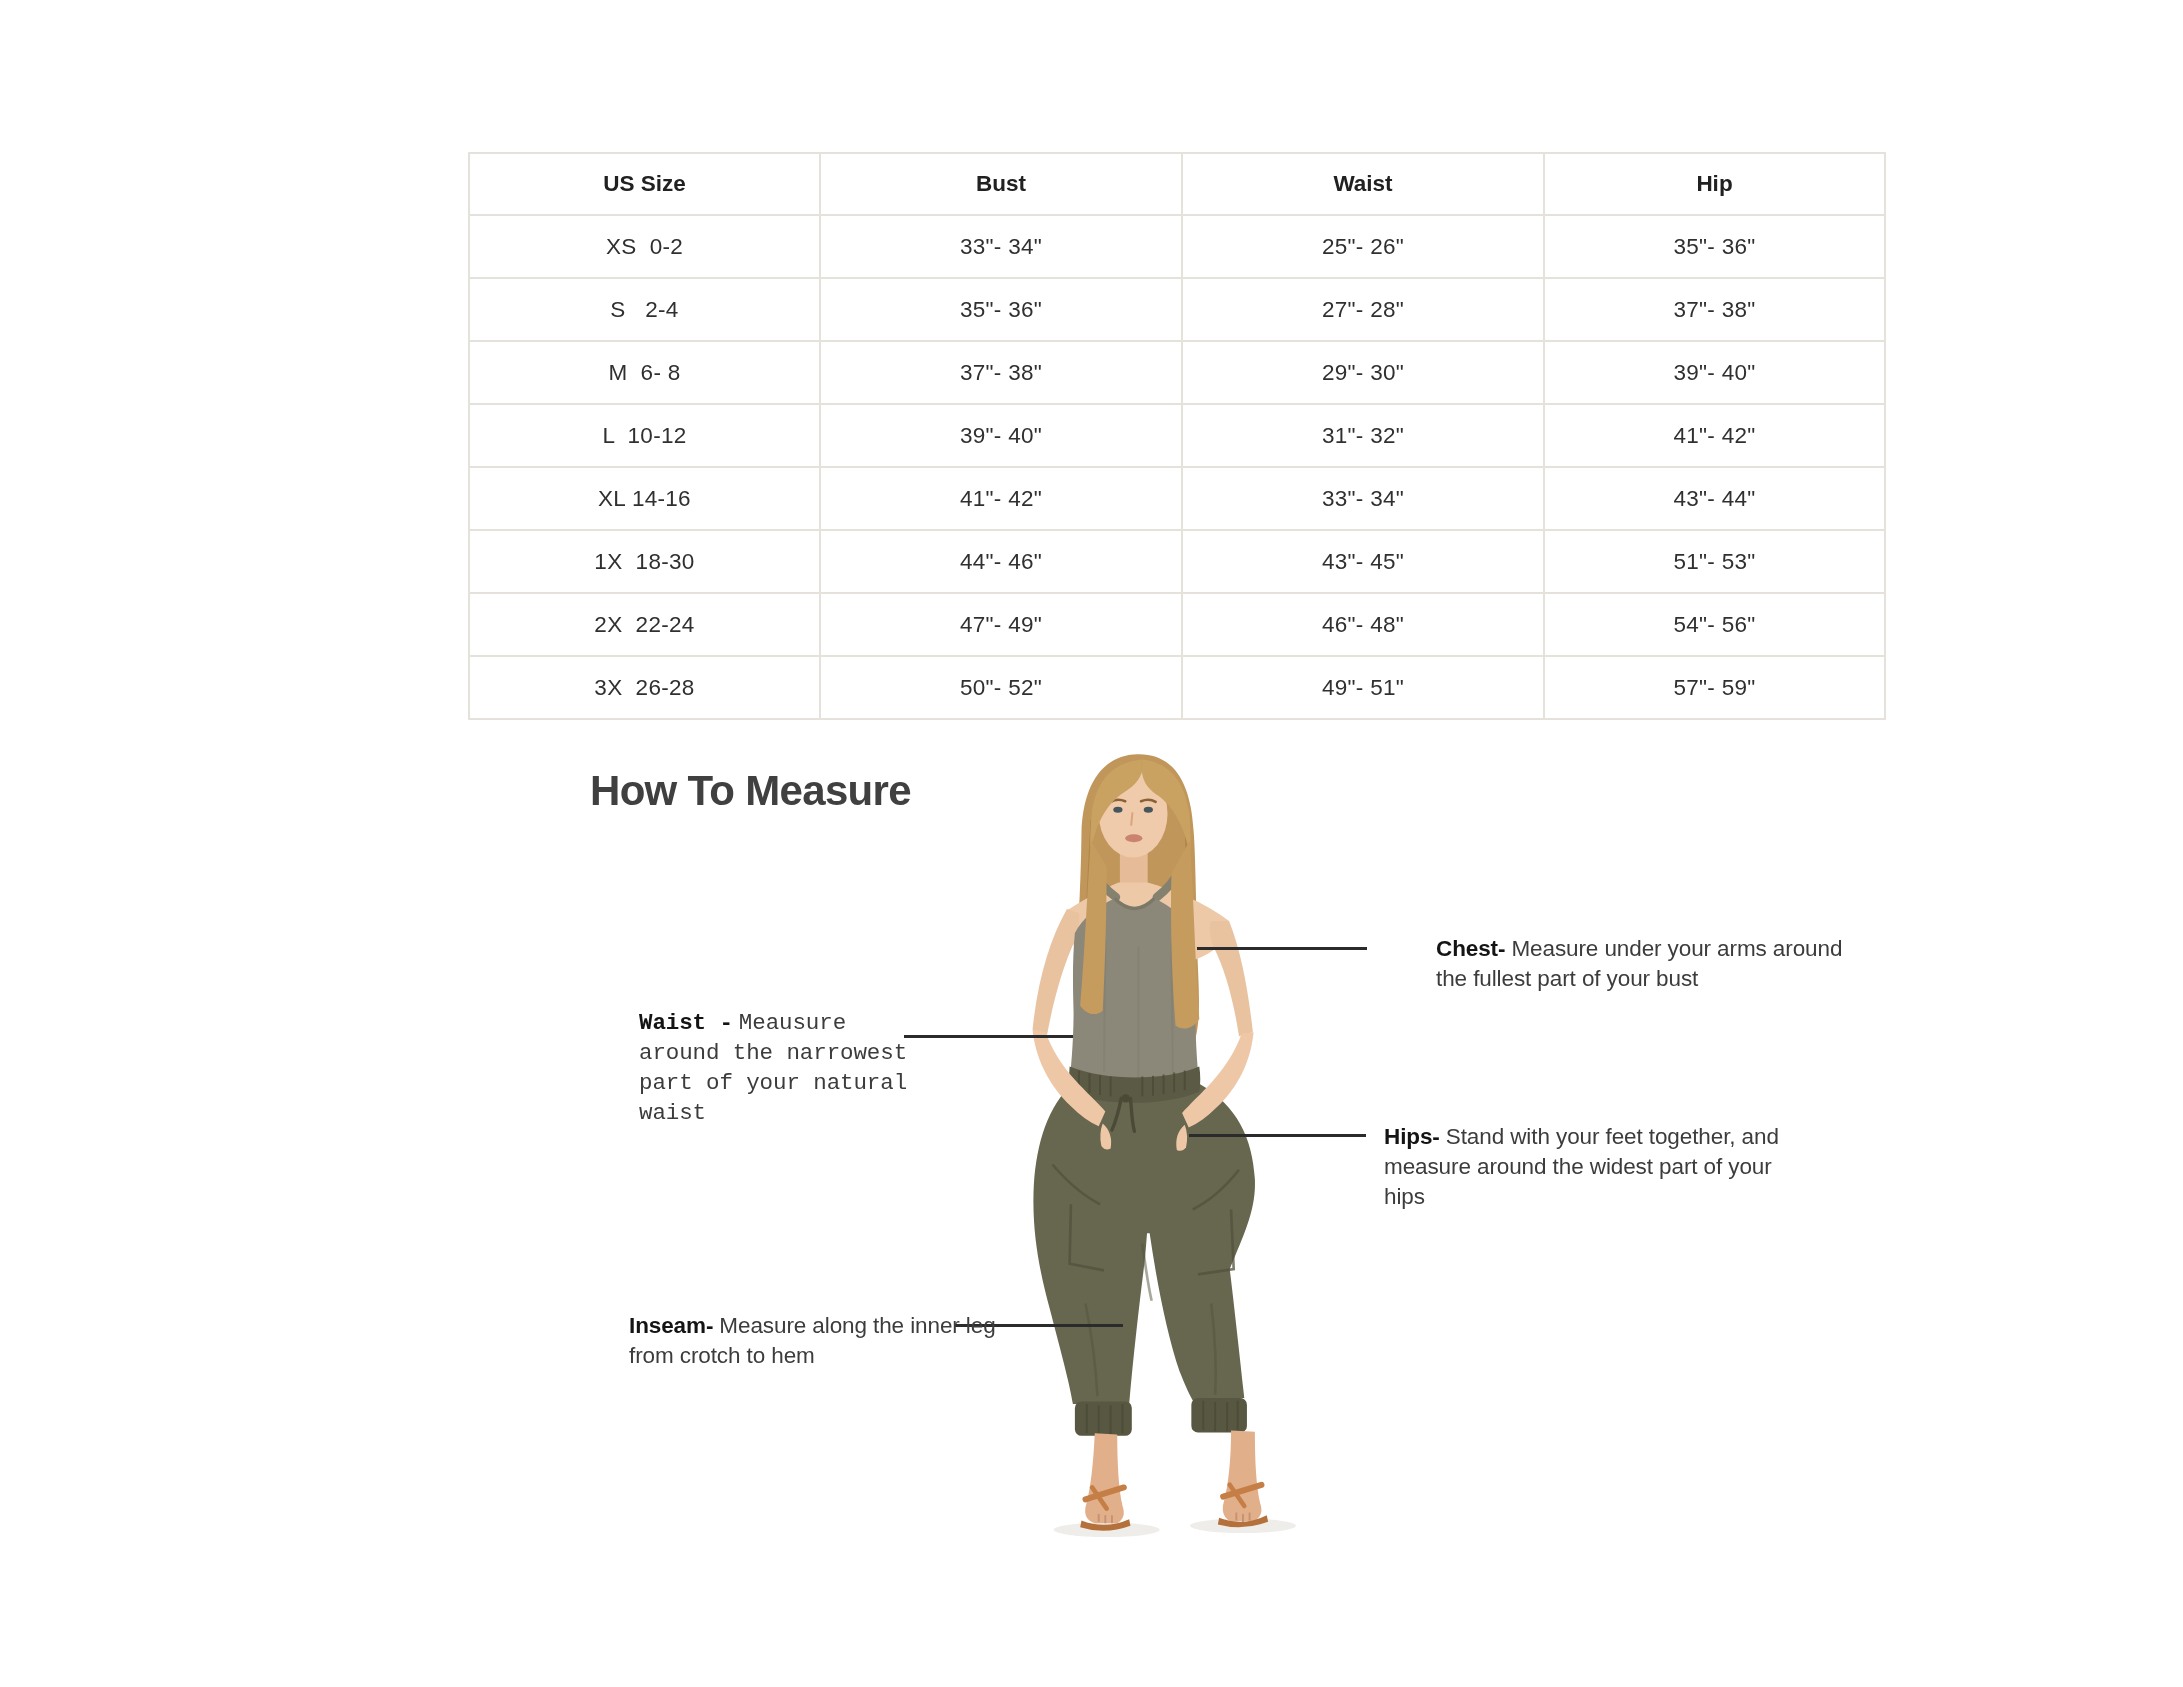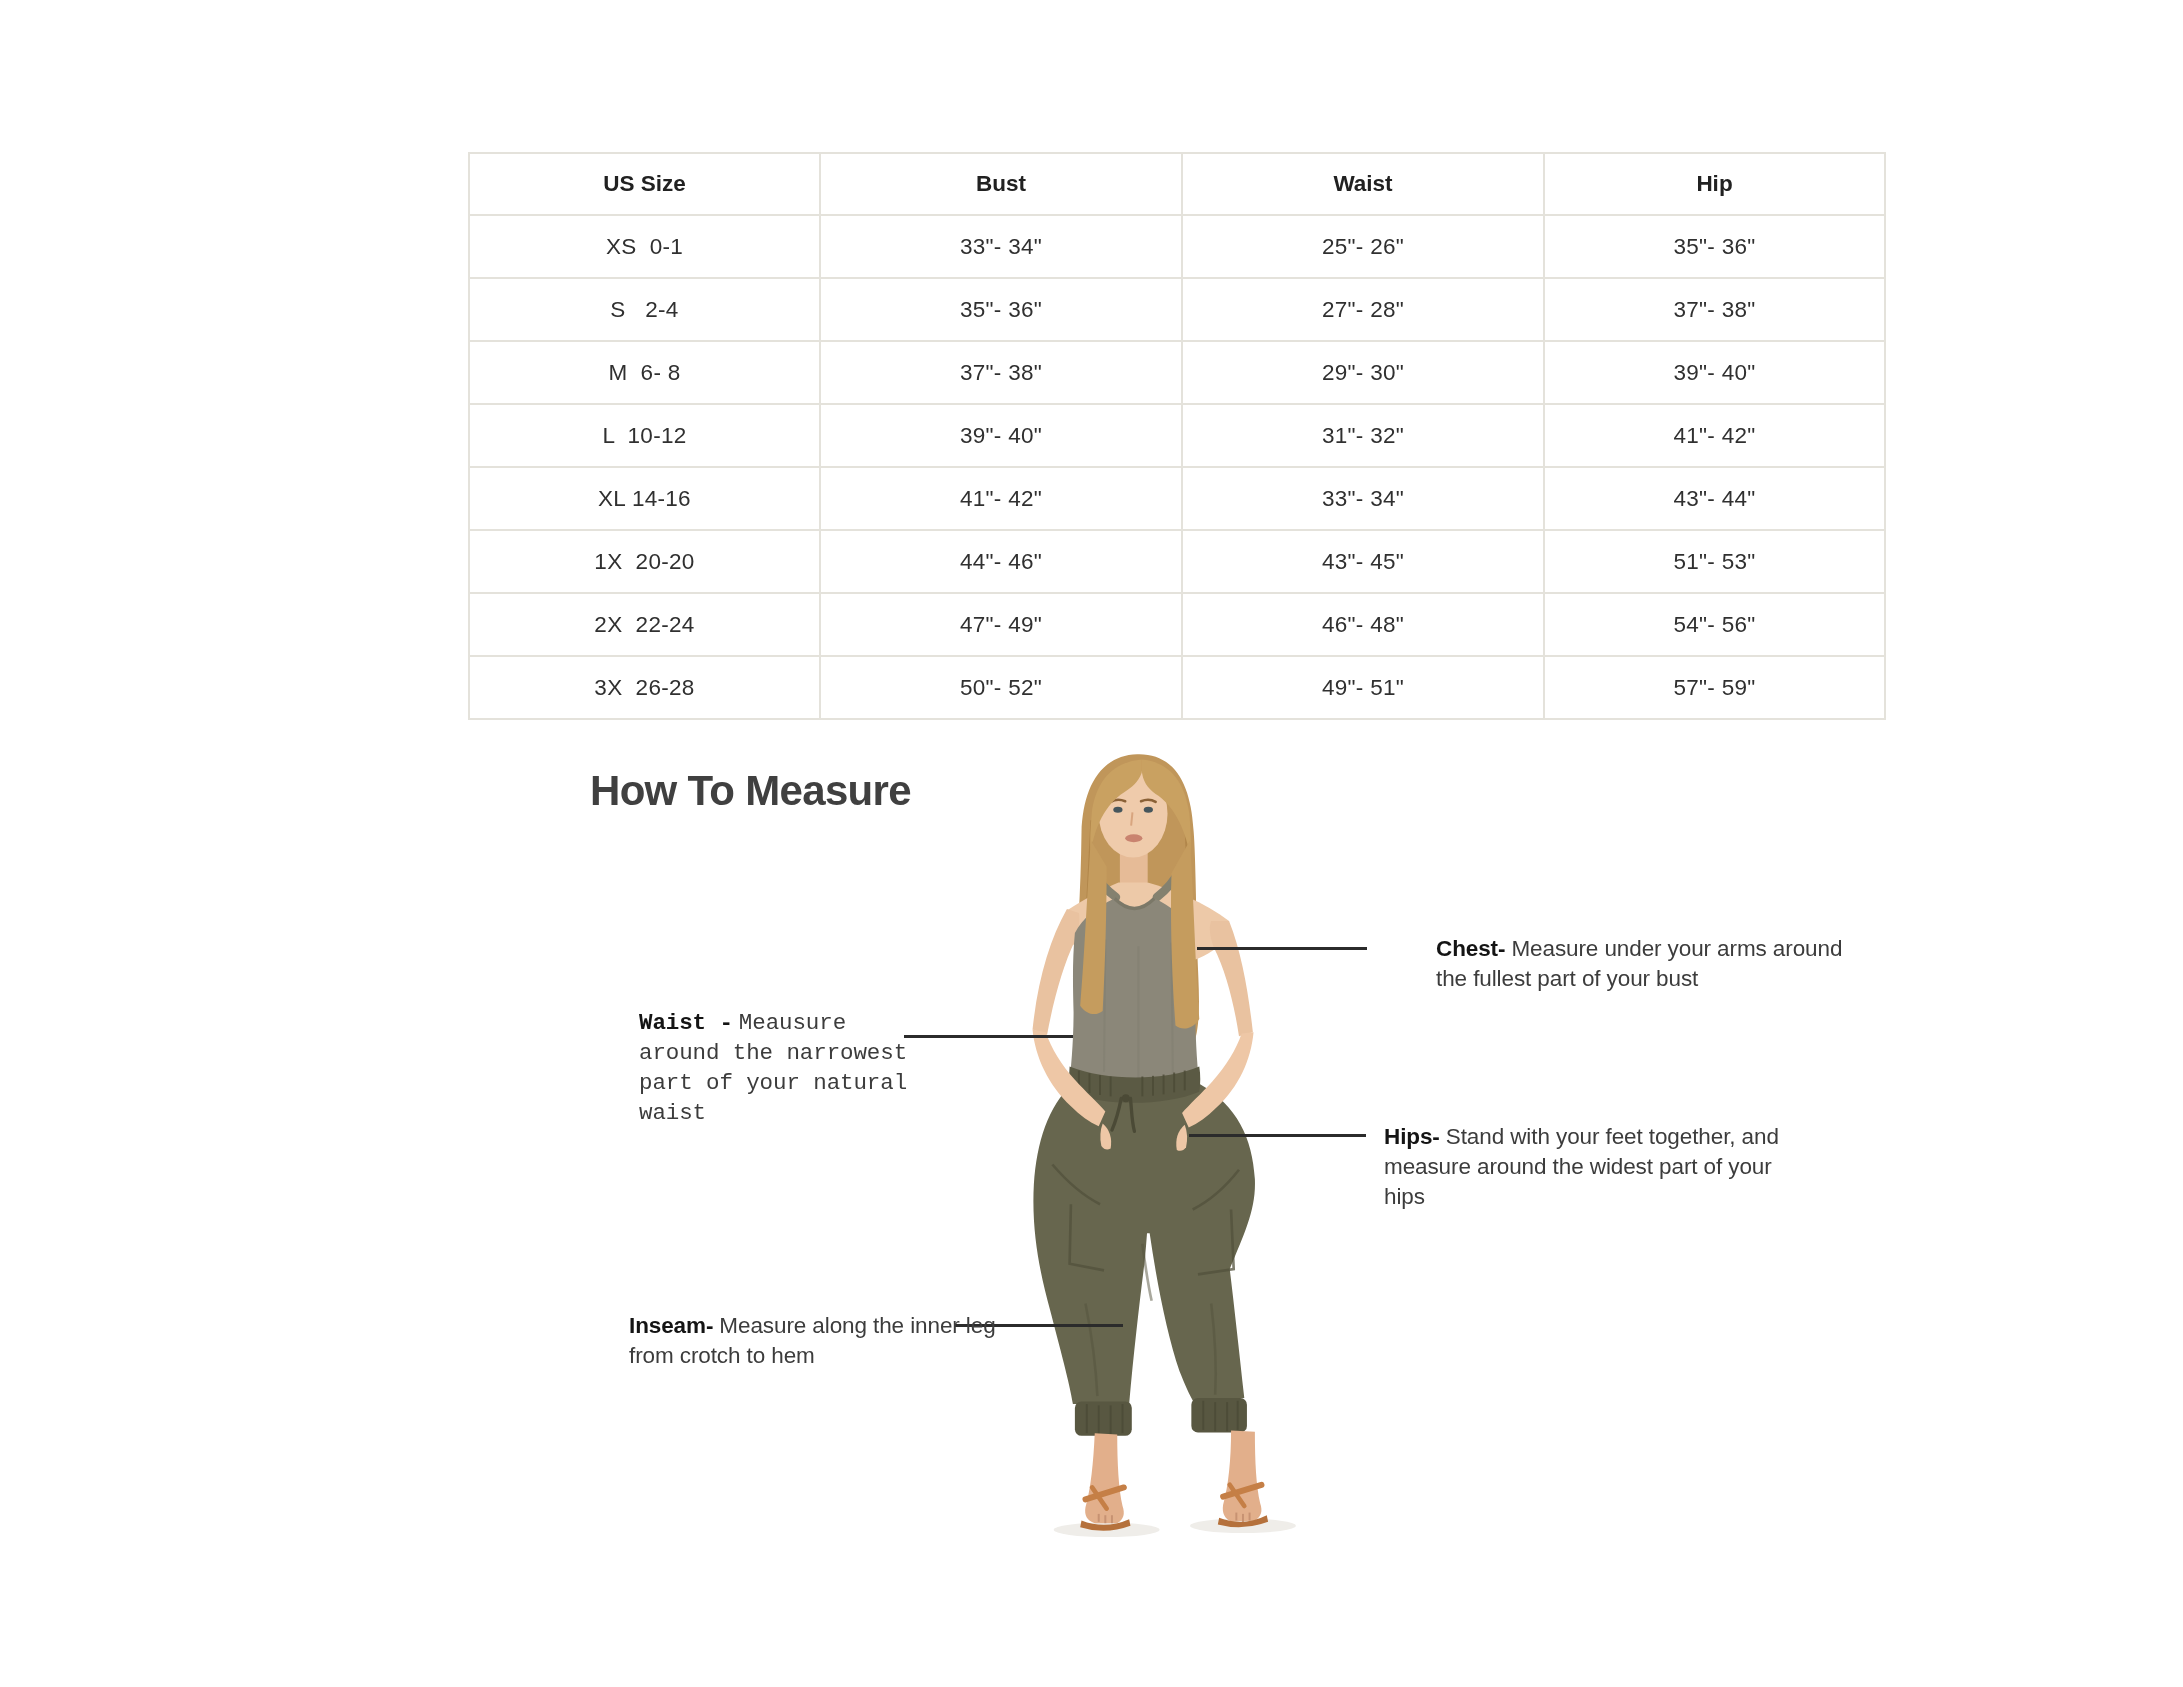--- a/index.html
+++ b/index.html
@@ -57,21 +57,21 @@
     <thead>
       <tr>
         <th>US Size</th>
         <th>Bust</th>
         <th>Waist</th>
         <th>Hip</th>
       </tr>
     </thead>
     <tbody>
       <tr>
-        <td>XS  0-1</td>
+        <td>XS  0-2</td>
         <td>33"- 34"</td>
         <td>25"- 26"</td>
         <td>35"- 36"</td>
       </tr>
       <tr>
         <td>S   2-4</td>
         <td>35"- 36"</td>
         <td>27"- 28"</td>
         <td>37"- 38"</td>
       </tr>
@@ -87,21 +87,21 @@
         <td>31"- 32"</td>
         <td>41"- 42"</td>
       </tr>
       <tr>
         <td>XL 14-16</td>
         <td>41"- 42"</td>
         <td>33"- 34"</td>
         <td>43"- 44"</td>
       </tr>
       <tr>
-        <td>1X  20-20</td>
+        <td>1X  18-30</td>
         <td>44"- 46"</td>
         <td>43"- 45"</td>
         <td>51"- 53"</td>
       </tr>
       <tr>
         <td>2X  22-24</td>
         <td>47"- 49"</td>
         <td>46"- 48"</td>
         <td>54"- 56"</td>
       </tr>

